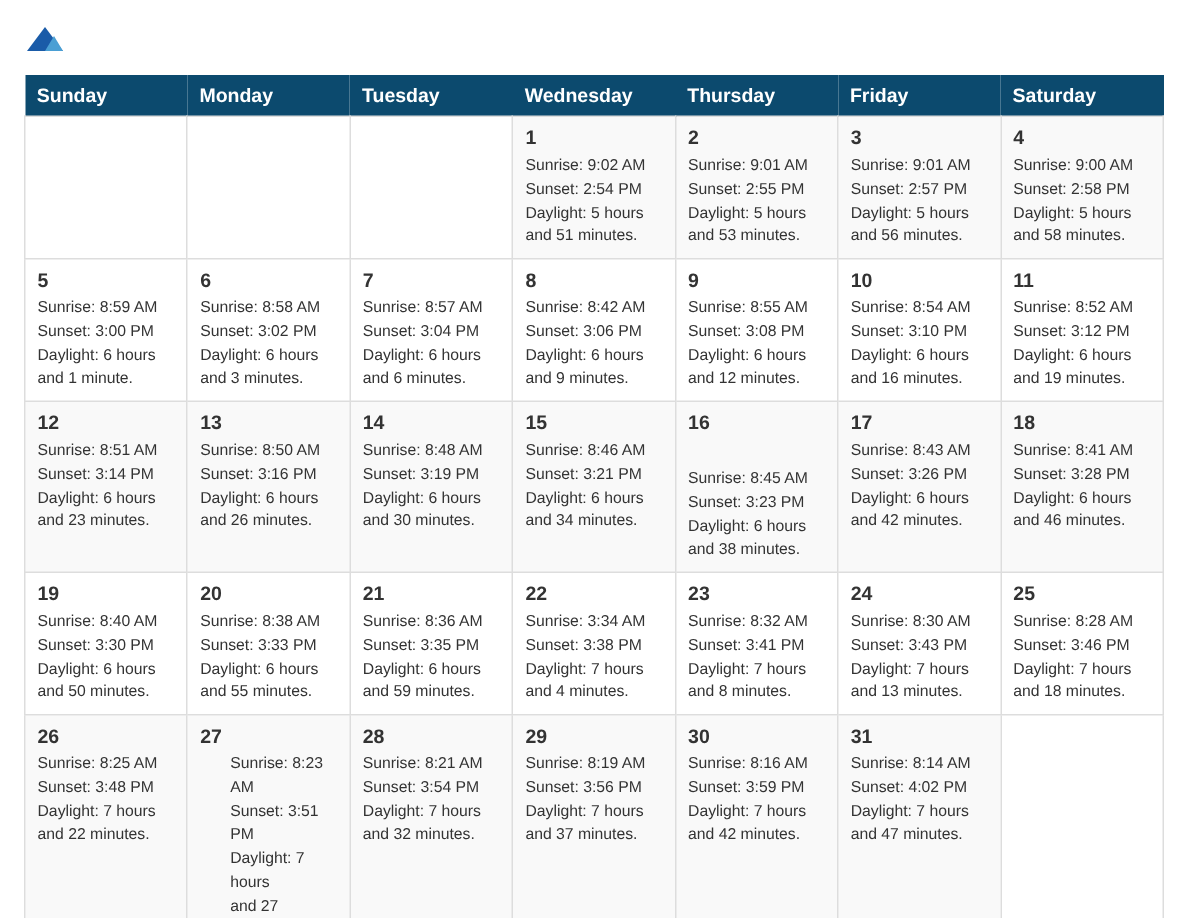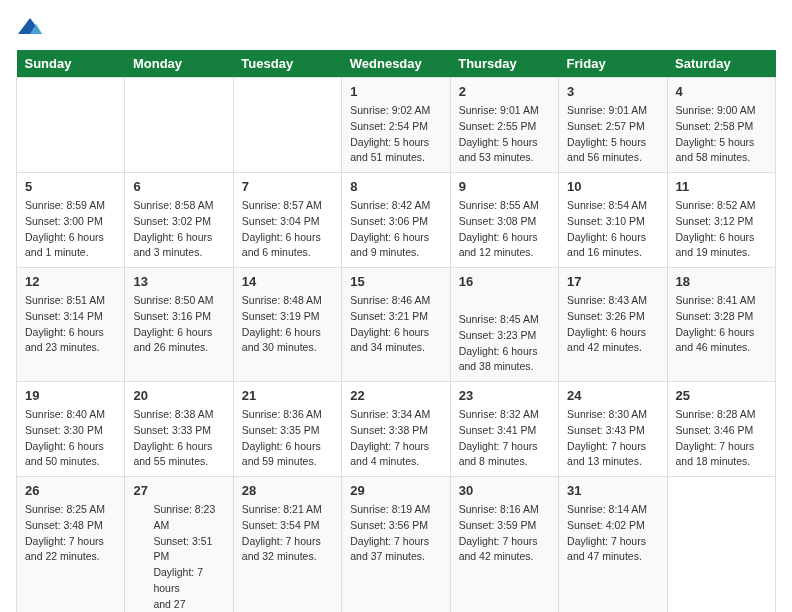--- a/index.html
+++ b/index.html
@@ -46,21 +46,21 @@
     .sub-title {
       font-size: 16px;
       color: #555;
     }
     table {
       width: 100%;
       border-collapse: collapse;
       table-layout: fixed;
     }
     thead th {
-      background-color: #15803d;
+      background-color: #0c4a6e;
       color: #fff;
       text-align: left;
       padding: 6px 8px;
       font-size: 13px;
       font-weight: bold;
     }
     tbody td {
       border: 1px solid #ddd;
       vertical-align: top;
       padding: 6px 8px;

